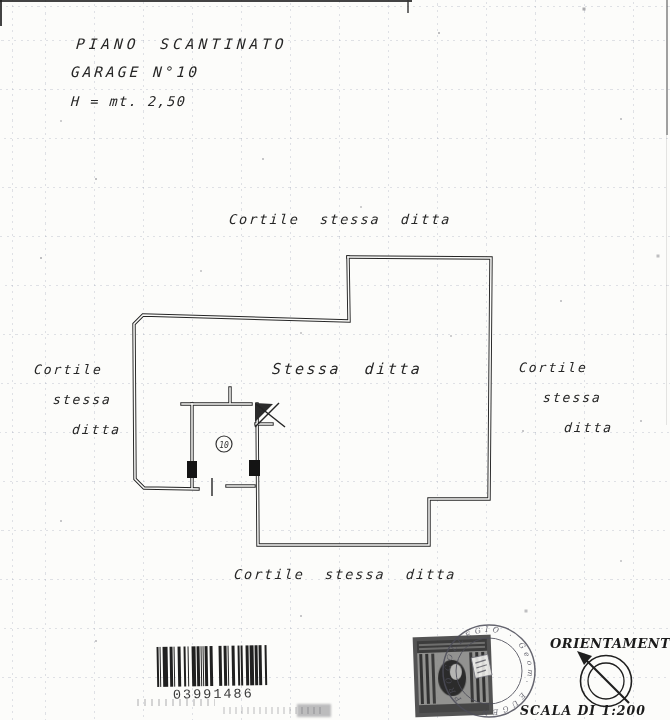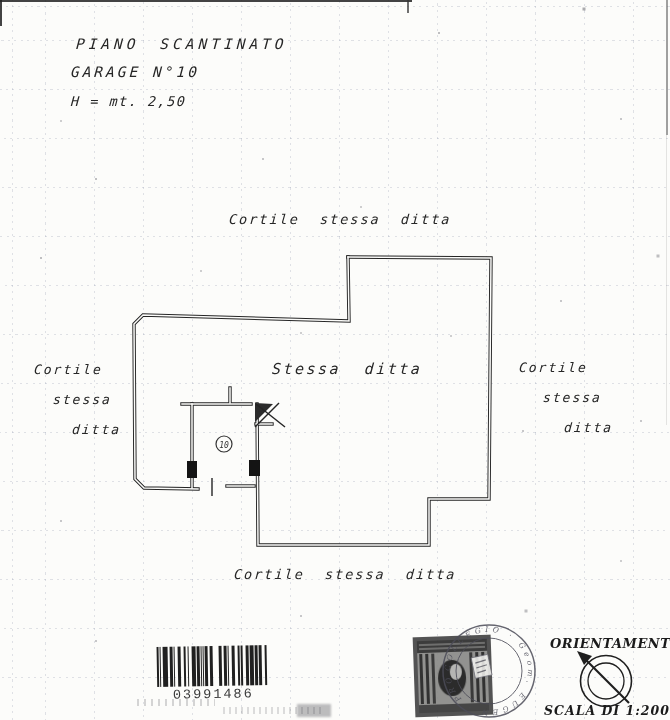--- a/index.html
+++ b/index.html
@@ -39,21 +39,21 @@
   .lbl-bottom{left:234px;top:566px;font-size:13.5px;letter-spacing:2px;word-spacing:10px;}
   .ll1{left:34px;top:362px;font-size:13px;letter-spacing:2px;}
   .ll2{left:53px;top:392px;font-size:13px;letter-spacing:2px;}
   .ll3{left:72px;top:422px;font-size:13px;letter-spacing:2px;}
   .rl1{left:519px;top:360px;font-size:13px;letter-spacing:2px;}
   .rl2{left:543px;top:390px;font-size:13px;letter-spacing:2px;}
   .rl3{left:564px;top:420px;font-size:13px;letter-spacing:2px;}
   .serif-cap{position:absolute;z-index:3;font-family:"DejaVu Serif",serif;font-style:italic;
              font-weight:bold;color:#1b1b1b;text-align:center;white-space:nowrap;}
   .orient-title{left:550px;top:636px;width:118px;font-size:13px;letter-spacing:.5px;}
-  .scale-note{left:544px;top:703px;width:118px;font-size:12.5px;letter-spacing:1px;}
+  .scale-note{left:520px;top:703px;width:118px;font-size:12.5px;letter-spacing:1px;}
   
   .barcode{position:absolute;z-index:3;left:154px;top:646px;width:118px;transform:rotate(-1deg);}
   .bars{width:112px;height:40px;margin:0 auto;opacity:.93;filter:blur(.25px);
     background-image:
       repeating-linear-gradient(90deg,#101010 0 2px,transparent 2px 3.5px,#101010 3.5px 4.5px,
         transparent 4.5px 8px,#101010 8px 11px,transparent 11px 13.5px),
       repeating-linear-gradient(90deg,#101010 0 1px,transparent 1px 6.5px,#101010 6.5px 8.5px,
         transparent 8.5px 15.5px);}
   .bar-digits{text-align:center;font-family:"Liberation Mono",monospace;font-size:13.5px;
               letter-spacing:2px;color:#3a3a3a;margin-top:1px;}

